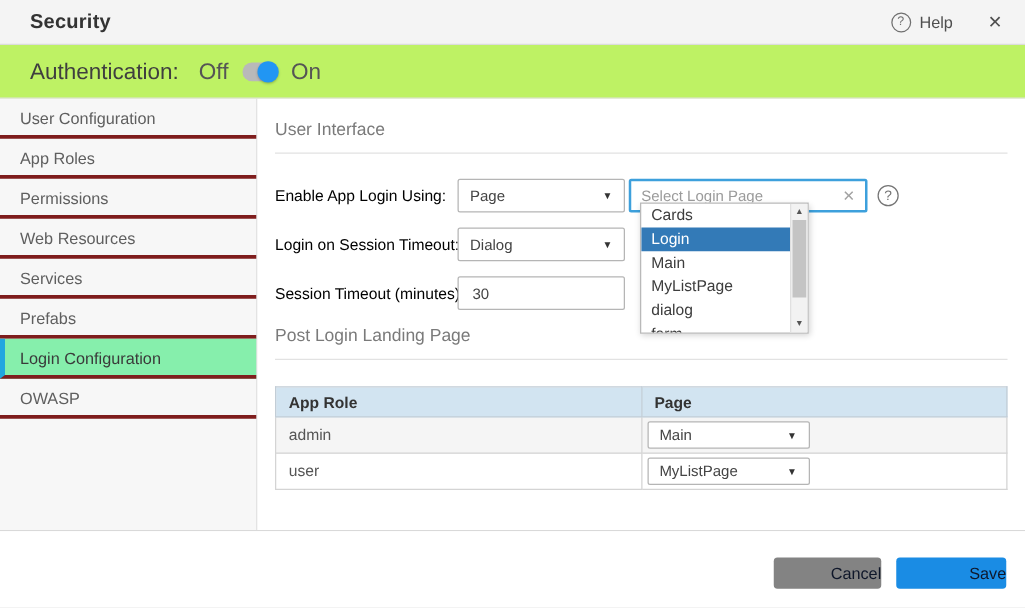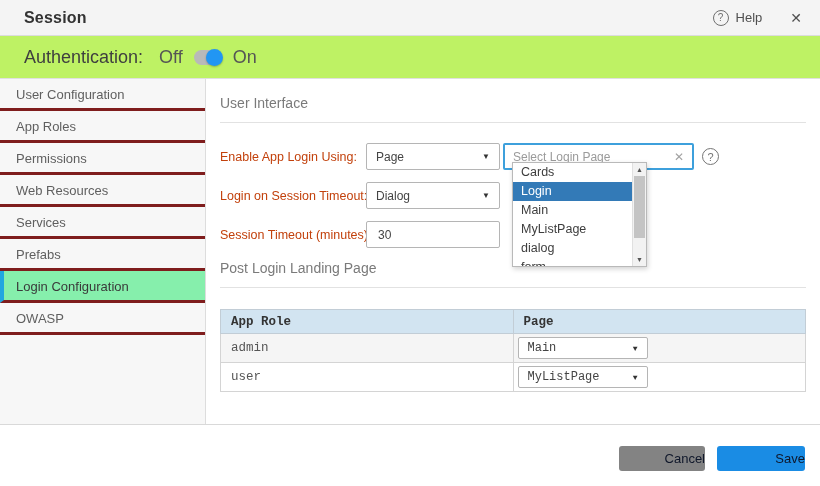--- a/index.html
+++ b/index.html
@@ -46,21 +46,21 @@
     color: #5f5f5f; border-bottom: 3px solid #7f1d1d; cursor: pointer; white-space: nowrap;
   }
   .side-item.active {
     background: #86efac; border-left: 4px solid var(--selected-tab-accent, #21a7e0);
     padding-left: 12px; color: #3a3a3a; font-weight: 500;
   }
   .main { flex: 1; position: relative; padding: 16px 14px 0; background: #fff; }
   .section-title { font-size: 14px; color: #7a7a7a; padding-bottom: 11px; border-bottom: 1px solid #e2e2e2; }
   .form { margin-top: 20px; }
   .frow { display: flex; align-items: center; margin-bottom: 12px; height: 27px; }
-  .frow label { width: 146px; flex-shrink: 0; font-size: 12.5px; color: #c2410c; font-weight: 500; white-space: nowrap; }
+  .frow label { width: 146px; flex-shrink: 0; font-size: 12.5px; color: #000000; font-weight: 500; white-space: nowrap; }
   .fselect {
     width: 134px; height: 27px; border: 1px solid #b5b5b5; border-radius: 2px; background: #fff;
     display: flex; align-items: center; justify-content: space-between;
     padding: 0 9px; font-size: 12px; color: #444; cursor: pointer; flex-shrink: 0;
   }
   .caret { font-size: 8px; color: #333; }
   .combo {
     margin-left: 3px; width: 191px; height: 27px; border: 2px solid var(--combo-border, #3da0dc);
     border-radius: 2px; display: flex; align-items: center; padding: 0 8px; background: #fff; flex-shrink: 0;
   }
@@ -71,21 +71,21 @@
     margin-left: 8px; width: 17px; height: 17px; border: 1px solid #757575; border-radius: 50%;
     font-size: 11px; color: #757575; display: flex; align-items: center; justify-content: center;
     flex-shrink: 0; cursor: pointer;
   }
   .text-input {
     width: 134px; height: 27px; border: 1px solid #b5b5b5; border-radius: 2px;
     padding: 0 11px; font-size: 12px; color: #444; outline: none;
   }
   .section-title.second { margin-top: 0; }
   
-  .role-table { margin-top: 21px; width: 100%; border-collapse: collapse; font-size: 12.5px; border: 1px solid #b9b9b9; font-family: Liberation Mono, monospace; }
+  .role-table { margin-top: 21px; width: 100%; border-collapse: collapse; font-size: 12.5px; border: 1px solid #b9b9b9; }
   .role-table th {
     background: var(--table-header-bg, #d2e4f1); color: #333; font-weight: 700; text-align: left;
     padding: 4px 10px; height: 24px; border: 1px solid #c2cdd6;
   }
   .role-table td { padding: 3px 10px; height: 28px; border: 1px solid #d4d4d4; color: #555; }
   .role-table tr.shaded td { background: #f5f5f5; }
   .role-table td.page-cell { padding: 3px 4px; }
   .cell-select {
     width: 130px; height: 22px; border: 1px solid #b5b5b5; border-radius: 2px; background: #fff;
     display: flex; align-items: center; justify-content: space-between;
@@ -120,21 +120,21 @@
   }
   .btn-cancel { background: #838383; width: 86px; }
   .btn-save { background: var(--accent-blue, #1a8ce4); width: 88px; }
 </style>
 </head>
 <body>
 
 <div class="app">
 
   <div class="hdr">
-    <h1>Session</h1>
+    <h1>Security</h1>
     <div class="hdr-right">
       <span class="help-btn">
         <span class="qcircle">?</span>
         <span>Help</span>
       </span>
       <span class="close-x">✕</span>
     </div>
   </div>
 
   <div class="authbar">

